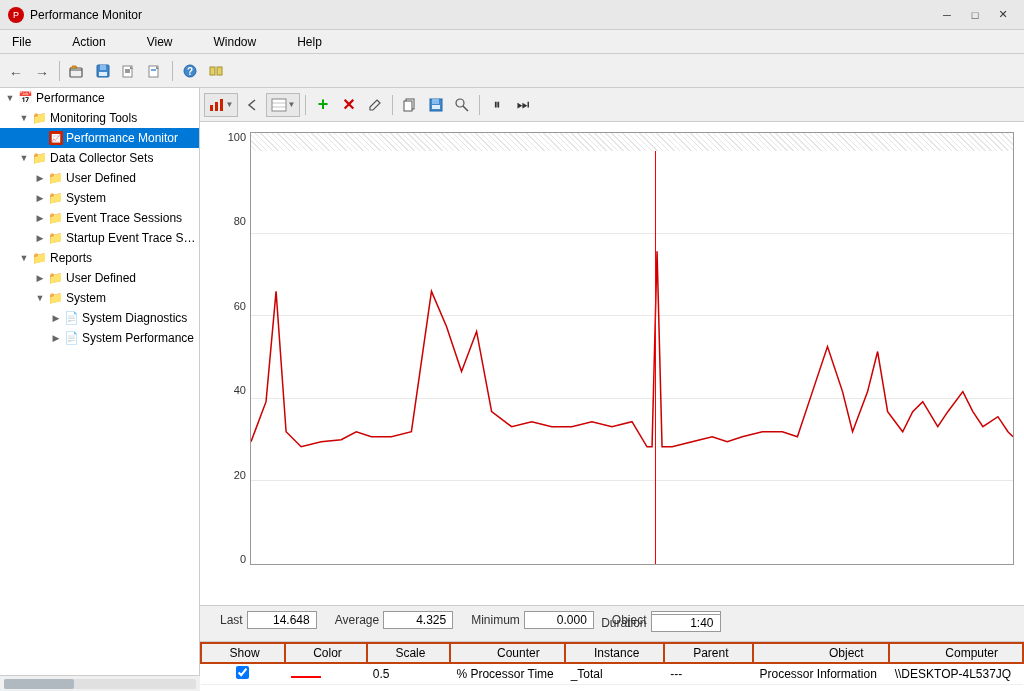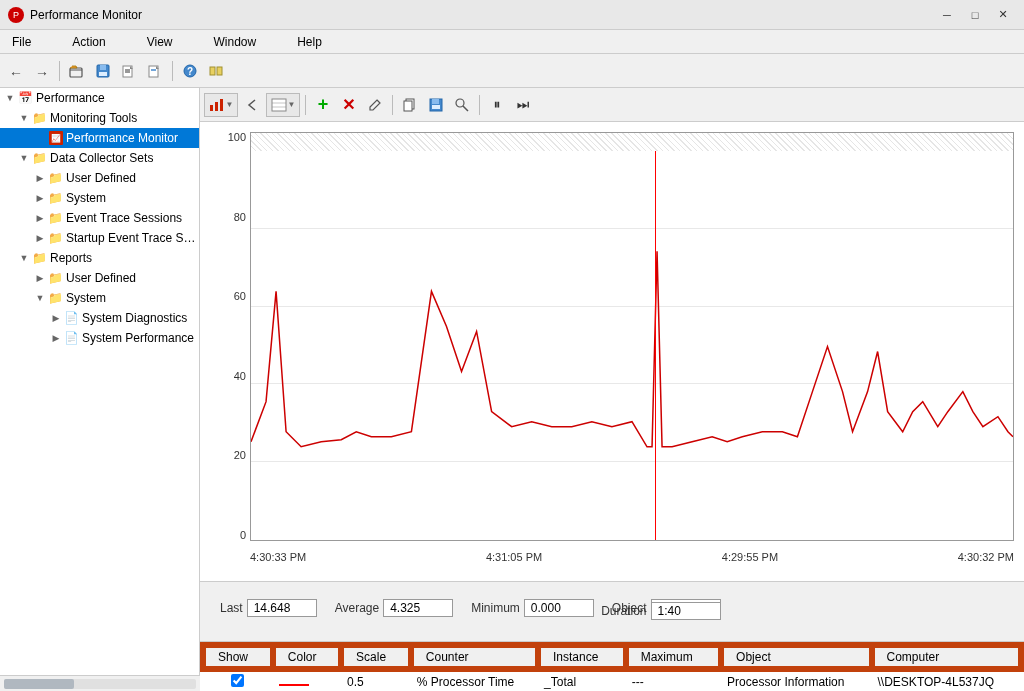--- a/index.html
+++ b/index.html
@@ -205,42 +205,42 @@
     }
     .grid-h {
       position: absolute;
       left: 0; right: 0;
       height: 1px;
       background: #e8e8e8;
     }
 
     
     .stats-bar {
-      height: 60px;
+      height: 36px;
       background: #f0f0f0;
       border-top: 1px solid #ccc;
       display: flex;
       align-items: center;
       padding: 0 20px;
       gap: 0;
       font-size: 12px;
     }
     .stat-item {
       display: flex;
       align-items: center;
       gap: 4px;
       margin-right: 10px;
     }
     .stat-label { color: #333; }
     .stat-value {
       border: 1px solid #999;
       padding: 1px 6px;
       background: white;
       min-width: 70px;
-      text-align: left;
+      text-align: right;
       font-size: 12px;
     }
     .stat-row {
       display: flex;
       flex-direction: column;
       gap: 3px;
     }
 
     
     .counter-table-container {
@@ -249,23 +249,23 @@
       background: #fff;
       overflow: hidden;
     }
     .counter-table {
       width: 100%;
       border-collapse: collapse;
       font-size: 12px;
     }
     .counter-table th {
       background: #f0f0f0;
-      border: 6px solid #c2410c;
-      padding: 2px 12px;
-      text-align: left;
+      border: 2px solid #c2410c;
+      padding: 2px 24px;
+      text-align: right;
       font-weight: normal;
       white-space: nowrap;
     }
     .counter-table td {
       border-bottom: 1px solid #eee;
       padding: 2px 6px;
       white-space: nowrap;
     }
     .checkbox-cell {
       text-align: center;
@@ -584,26 +584,20 @@
               730,275
               745,265
               755,280
               760,285
             "></polyline>
         </svg>
 
         <div class="cursor-line" style="left: 53%"></div>
       </div>
 
-      <div class="x-axis">
-        <span class="x-label">4:30:33 PM</span>
-        <span class="x-label">4:31:05 PM</span>
-        <span class="x-label">4:29:55 PM</span>
-        <span class="x-label">4:30:32 PM</span>
-      </div>
     </div>
 
     <div class="stats-bar" style="flex-direction: column; justify-content: center; align-items: flex-start; padding: 4px 20px;">
       <div class="stat-row">
         <div style="display:flex; align-items:center; gap:8px;">
           <div class="stat-item">
             <span class="stat-label">Last</span>
             <span class="stat-value">14.648</span>
           </div>
           <div class="stat-item">
@@ -630,21 +624,21 @@
 
     <div class="counter-table-container">
       <table class="counter-table">
         <thead>
           <tr>
             <th>Show</th>
             <th>Color</th>
             <th>Scale</th>
             <th>Counter</th>
             <th>Instance</th>
-            <th>Maximum</th>
+            <th>Parent</th>
             <th>Object</th>
             <th>Computer</th>
           </tr>
         </thead>
         <tbody>
           <tr>
             <td class="checkbox-cell">
               <input type="checkbox" checked="" style="">
             </td>
             <td>

